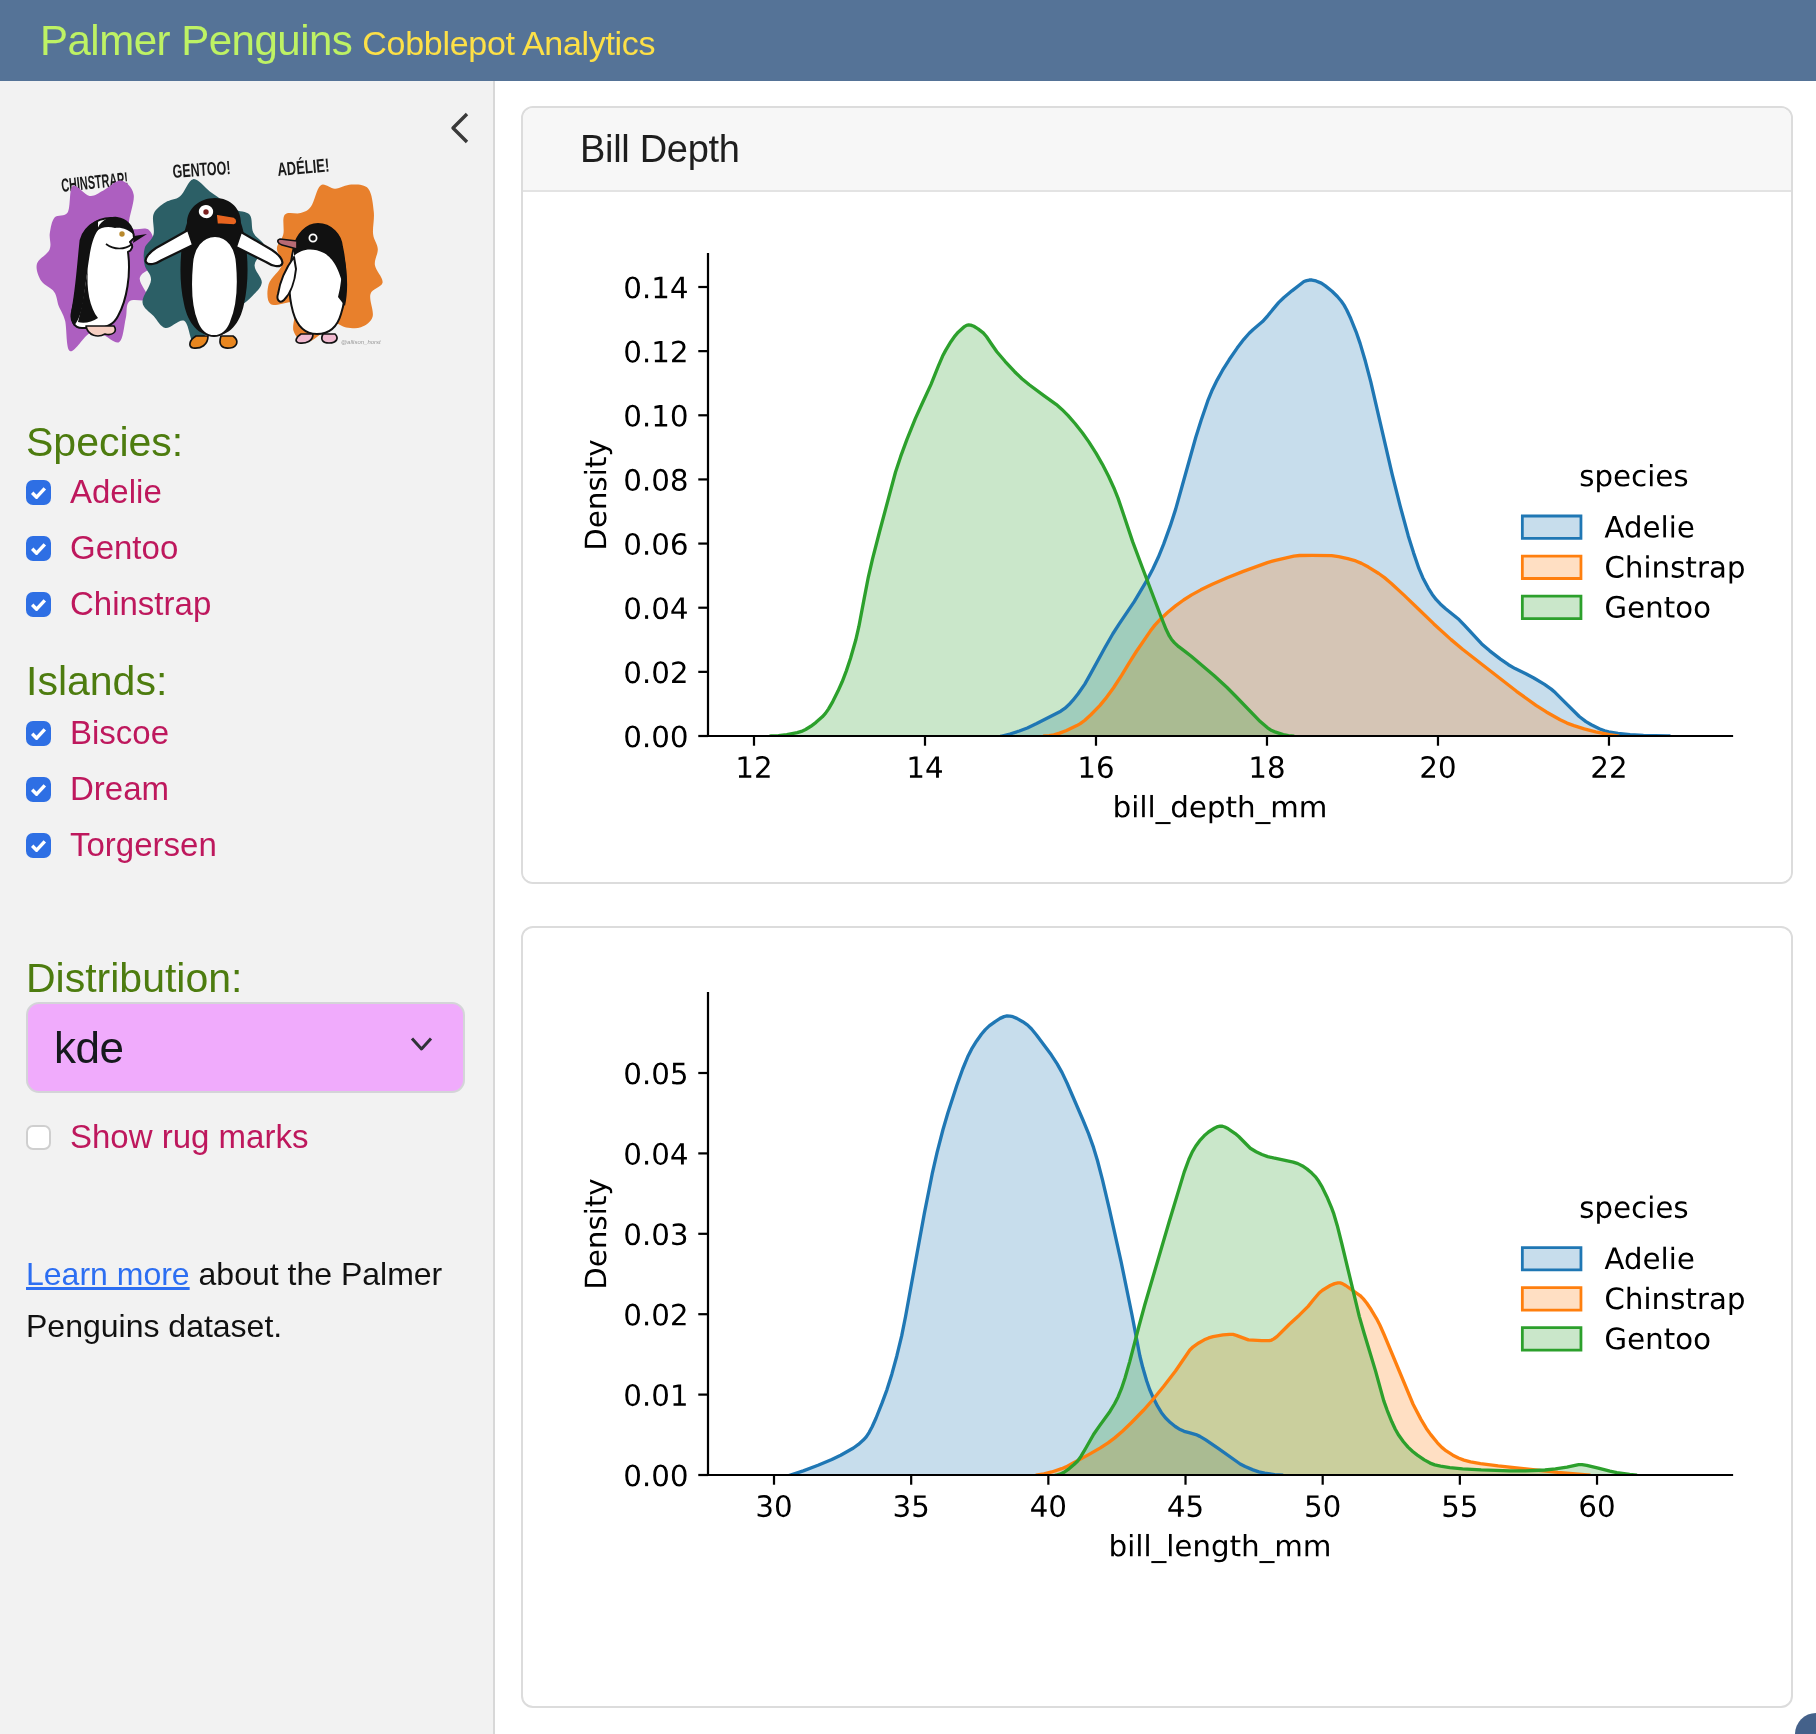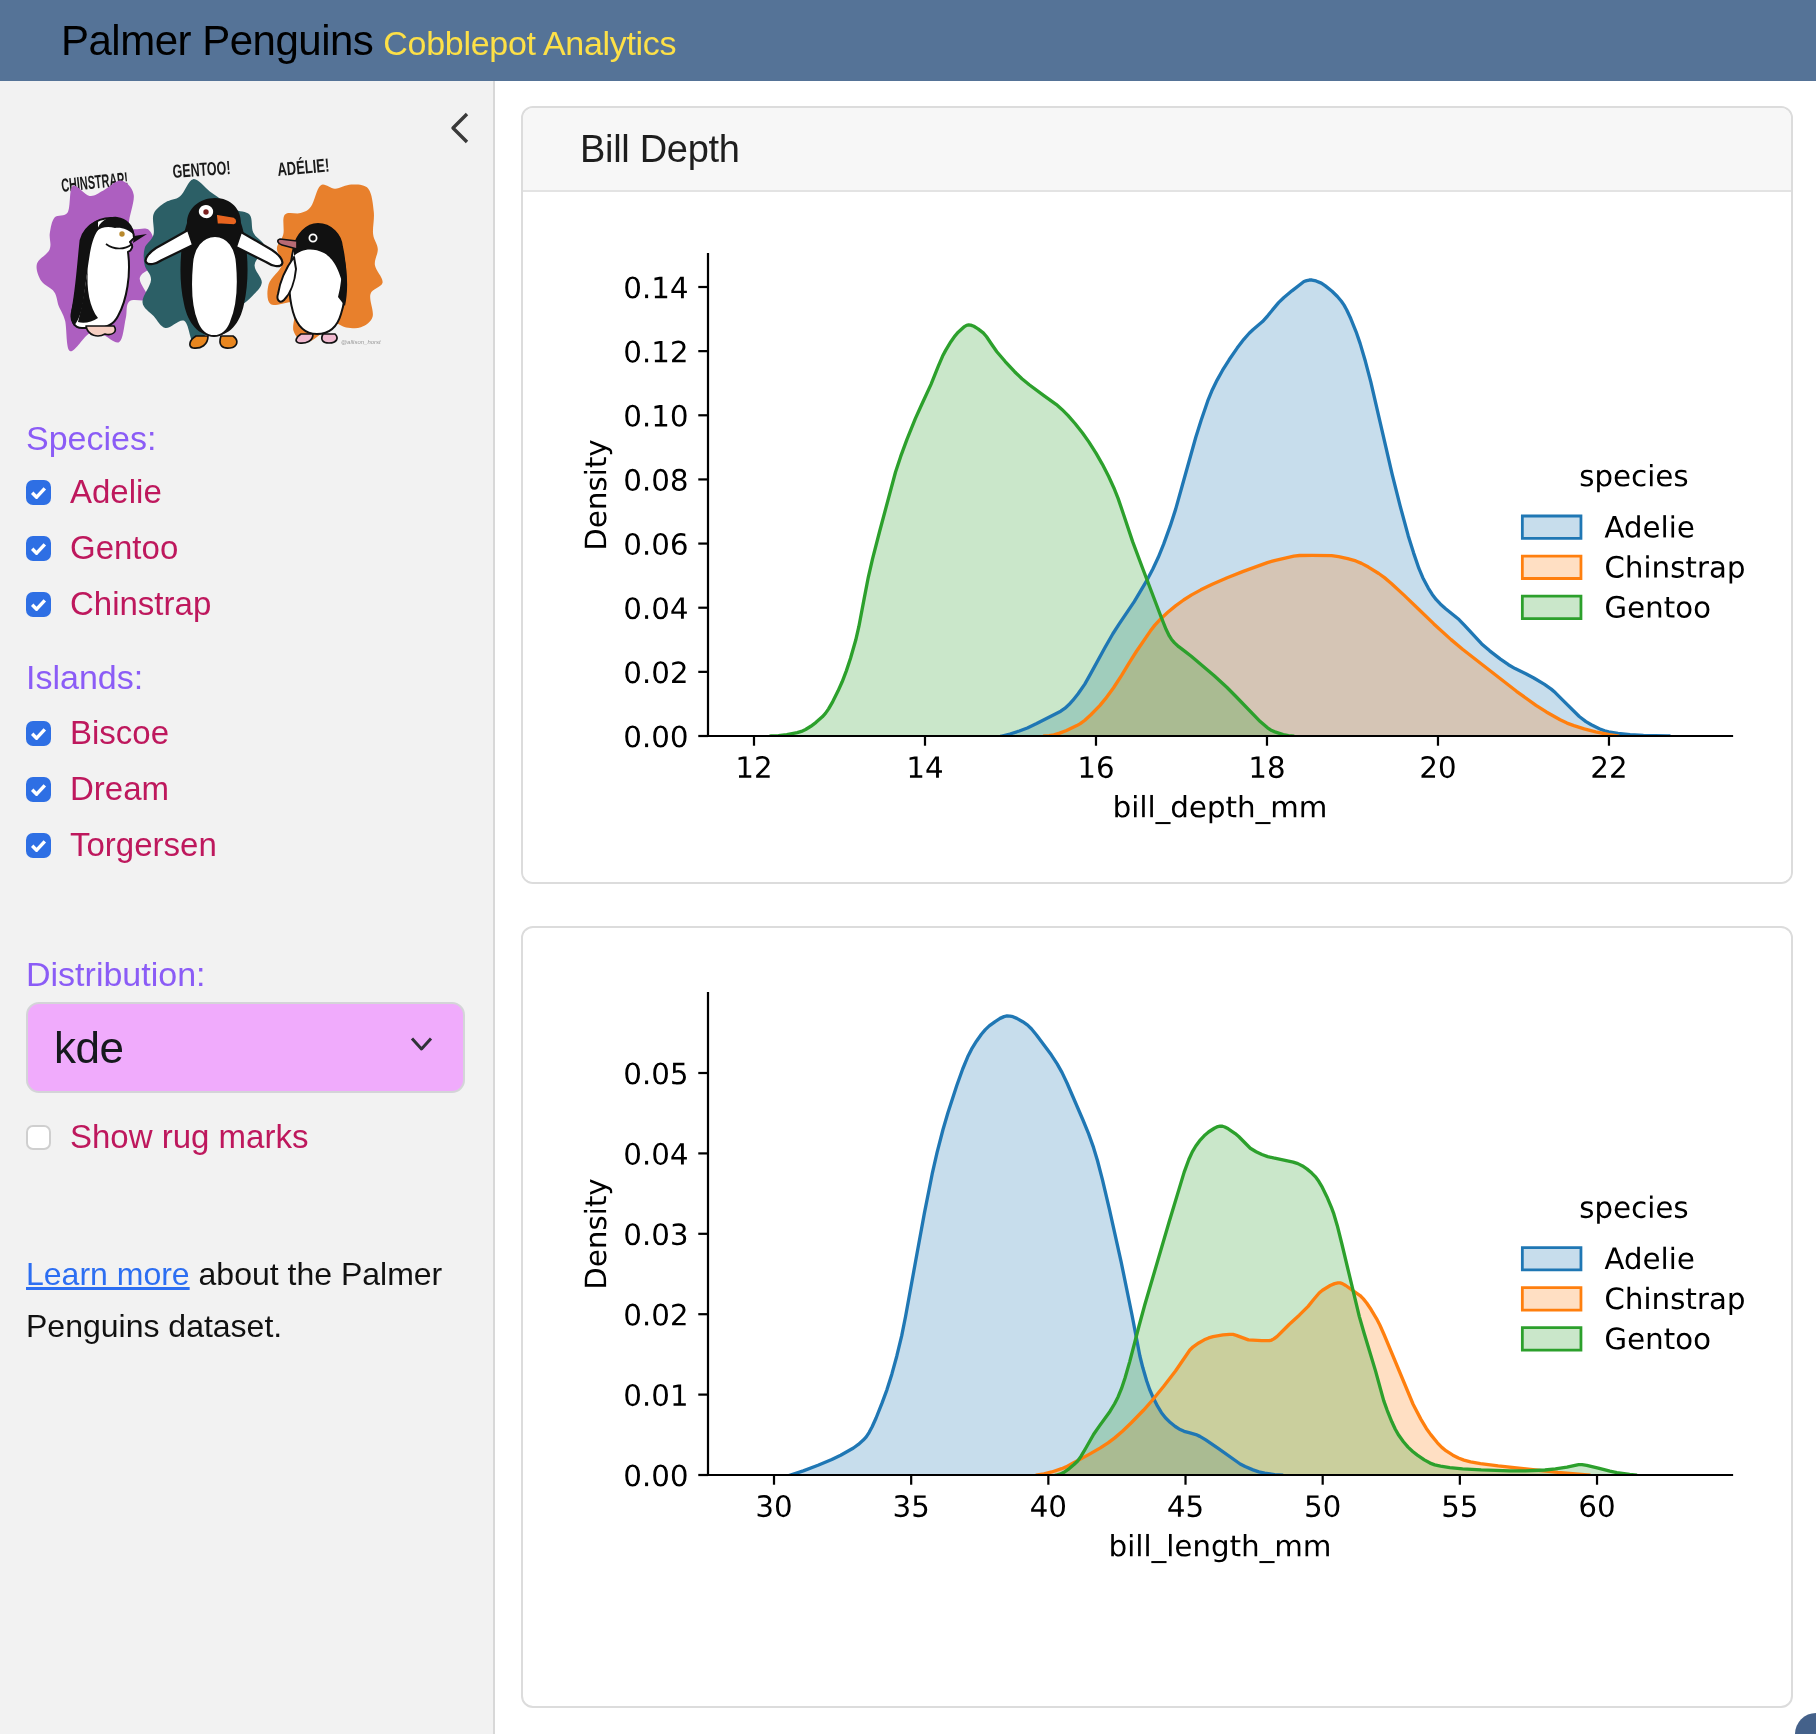--- a/index.html
+++ b/index.html
@@ -1,19 +1,19 @@
 <!DOCTYPE html>
 <html><head><meta charset="utf-8"><style>
 * { margin:0; padding:0; box-sizing:border-box; }
 html,body { width:1816px; height:1734px; font-family:"Liberation Sans", sans-serif; background:#fff; overflow:hidden; position:relative; }
 .hdr { position:absolute; left:0; top:0; width:1816px; height:81px; background:#557397; display:flex; align-items:center; }
-.hdr .t1 { color:#000000; font-size:42px; margin-left:61px; letter-spacing:-0.5px; }
+.hdr .t1 { color:#bef264; font-size:42px; margin-left:40px; letter-spacing:-0.5px; }
 .hdr .t2 { color:#fde047; font-size:34px; margin-left:10px; position:relative; top:3px; letter-spacing:-0.3px; }
 .sb { position:absolute; left:0; top:81px; width:495px; height:1653px; background:#f2f2f2; border-right:2px solid #d8d8d8; }
-.lbl { position:absolute; left:26px; font-size:34px; color:#8b5cf6; }
+.lbl { position:absolute; left:26px; font-size:41px; color:#4d7c0f; }
 .row { position:absolute; left:26px; display:flex; align-items:center; }
 .cb { width:25px; height:25px; border-radius:7px; background:#2e6fe4; position:relative; flex:0 0 auto; }
 .cb svg { position:absolute; left:0; top:0; }
 .cb.off { background:#fff; border:2px solid #cfcfcf; }
 .row .lab { font-size:33px; color:#be185d; margin-left:19px; }
 .sel { position:absolute; left:26px; top:921px; width:439px; height:91px; background:#f0abfc; border:2px solid #d4d4d8; border-radius:13px; display:flex; align-items:center; }
 .sel .tx { font-size:44px; color:#16191d; margin-left:26px; letter-spacing:-0.5px; }
 .learn { position:absolute; left:26px; top:1167px; width:452px; font-size:32px; line-height:52px; color:#111; }
 .learn a { color:#2c6ef2; text-decoration:underline; }
 .card { position:absolute; left:521px; width:1272px; background:#fff; border:2px solid #dcdcdc; border-radius:12px; overflow:hidden; }

